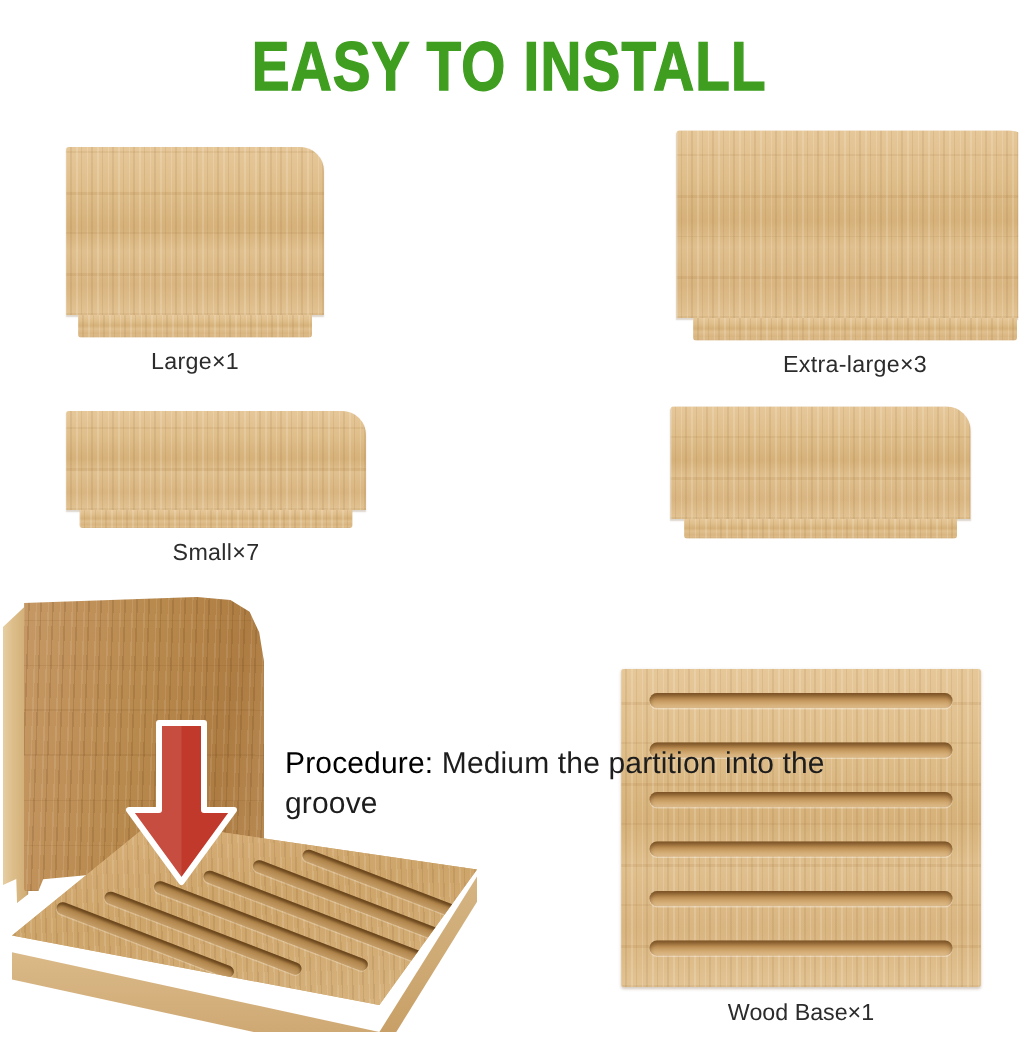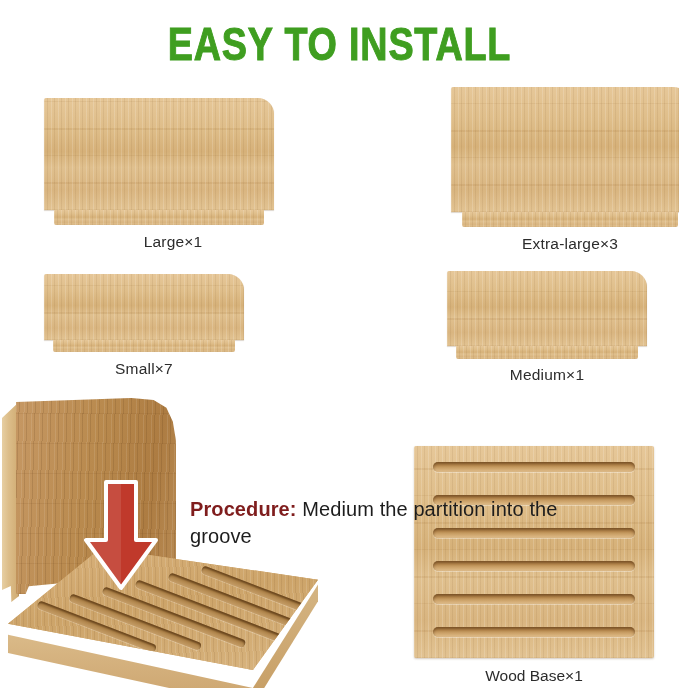--- a/index.html
+++ b/index.html
@@ -148,51 +148,50 @@
   
   #arrow{position:absolute;left:76px;top:463px;width:90px;height:115px;}
   #arrow svg{display:block;width:90px;height:115px;}
 
   
   #proc-text{
     position:absolute;left:190px;top:481px;width:420px;
     font-size:20px;line-height:27px;color:#1d1d1d;
     letter-spacing:.1px;
   }
-  #proc-text .kw{color:#7f1d1d;font-weight:bold;}
+  #proc-text .kw{color:#000000;font-weight:normal;}
 </style>
 </head>
 <body>
 
 <div id="page">
 
   <div class="title">EASY TO INSTALL</div>
 
-  <div class="part" id="part-large" style="left:44px;top:83px;width:216px;height:155px;padding-left:14px;">
+  <div class="part" id="part-large" style="left:44px;top:83px;width:172px;height:155px;">
     <div class="body bamboo" style="height:112px;"></div>
     <div class="foot bamboo" style="top:112px;height:15px;"></div>
     <div class="caption" style="top:135px;">Large×1</div>
   </div>
 
   <div class="part" id="part-extra-large" style="left:451px;top:72px;width:238px;height:170px;">
     <div class="body bamboo" style="height:125px;"></div>
     <div class="foot bamboo" style="top:125px;height:15px;"></div>
     <div class="caption" style="top:148px;">Extra-large×3</div>
   </div>
 
   <div class="part" id="part-small" style="left:44px;top:259px;width:200px;height:105px;">
     <div class="body bamboo" style="height:66px;"></div>
     <div class="foot bamboo" style="top:66px;height:12px;"></div>
     <div class="caption" style="top:86px;">Small×7</div>
   </div>
 
   <div class="part" id="part-medium" style="left:447px;top:256px;width:200px;height:110px;">
     <div class="body bamboo" style="height:75px;"></div>
     <div class="foot bamboo" style="top:75px;height:13px;"></div>
-    <div class="caption" style="top:95px;">Medium×1</div>
   </div>
 
   <div id="wood-base-wrap">
     <div id="wood-base-board" class="bamboo">
       <div class="groove" style="top:16px;"></div>
       <div class="groove" style="top:49px;"></div>
       <div class="groove" style="top:82px;"></div>
       <div class="groove" style="top:115px;"></div>
       <div class="groove" style="top:148px;"></div>
       <div class="groove" style="top:181px;"></div>

